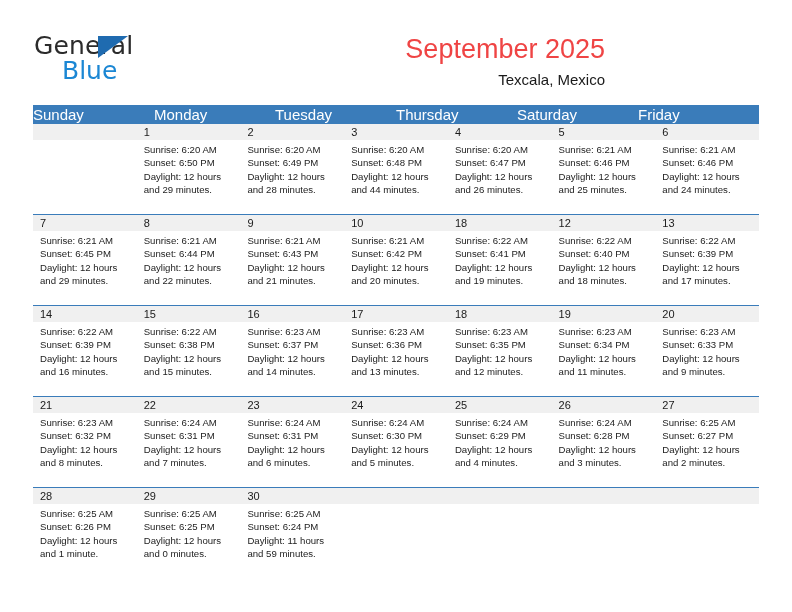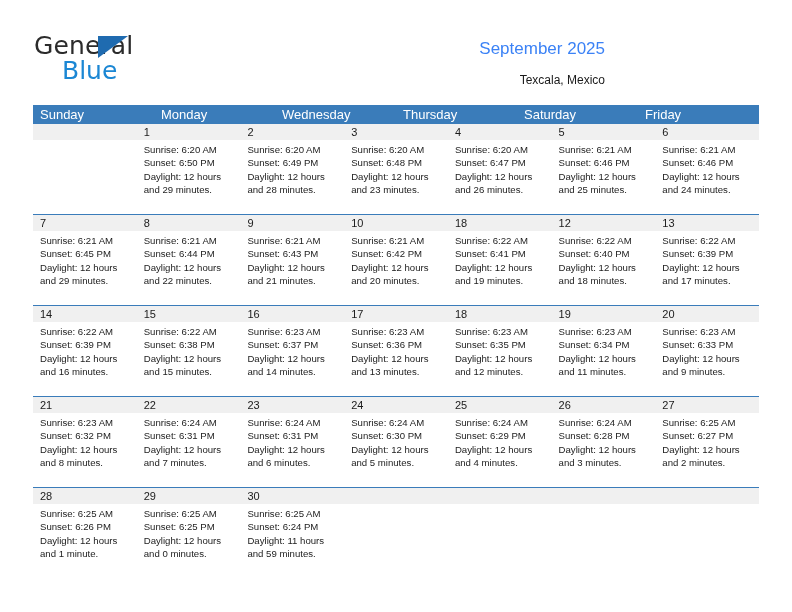--- a/index.html
+++ b/index.html
@@ -64,27 +64,27 @@
     font-family: "DejaVu Sans", sans-serif;
     line-height: 28px;
   }
   .title-block {
     position: absolute;
     right: 34px;
     top: 33px;
     text-align: right;
   }
   .cal-title {
-    font-size: 17px;
-    color: #3b82f6;
+    font-size: 27px;
+    color: #ef4444;
     line-height: 32px;
     white-space: nowrap;
   }
   .cal-subtitle {
-    font-size: 12px;
+    font-size: 15px;
     color: #1a1a1a;
     line-height: 20px;
     margin-top: 5px;
     white-space: nowrap;
   }
 
   
   .calendar {
     position: absolute;
     left: 33px;
@@ -92,23 +92,22 @@
     width: 726px;
   }
   .weekdays {
     display: flex;
     background: #3a7cba;
     height: 19px;
   }
   .weekday {
     flex: 1 1 0;
     color: #ffffff;
-    font-size: 13px;
+    font-size: 15px;
     line-height: 19px;
-    padding-left: 7px;
     box-sizing: border-box;
     white-space: nowrap;
     overflow: hidden;
   }
   .week {
     border-top: 1.5px solid #3a7cba;
   }
   .week:first-of-type {
     border-top: none;
   }
@@ -166,21 +165,21 @@
       <div class="cal-subtitle">Texcala, Mexico</div>
     </div>
 
   </div>
 
   <div class="calendar">
 
     <div class="weekdays">
       <div class="weekday">Sunday</div>
       <div class="weekday">Monday</div>
-      <div class="weekday">Wednesday</div>
+      <div class="weekday">Tuesday</div>
       <div class="weekday">Thursday</div>
       <div class="weekday">Saturday</div>
       <div class="weekday">Friday</div>
     </div>
 
     <div id="weeks-container">
         <div class="week">
           <div class="week-inner">
             <div class="daycell empty">
               <div class="daynum-band">
@@ -216,21 +215,21 @@
               </div>
             </div>
             <div class="daycell">
               <div class="daynum-band">
                 <div class="daynum">3</div>
               </div>
               <div class="daylines">
                 <div class="dline">Sunrise: 6:20 AM</div>
                 <div class="dline">Sunset: 6:48 PM</div>
                 <div class="dline">Daylight: 12 hours</div>
-                <div class="dline">and 23 minutes.</div>
+                <div class="dline">and 44 minutes.</div>
               </div>
             </div>
             <div class="daycell">
               <div class="daynum-band">
                 <div class="daynum">4</div>
               </div>
               <div class="daylines">
                 <div class="dline">Sunrise: 6:20 AM</div>
                 <div class="dline">Sunset: 6:47 PM</div>
                 <div class="dline">Daylight: 12 hours</div>

